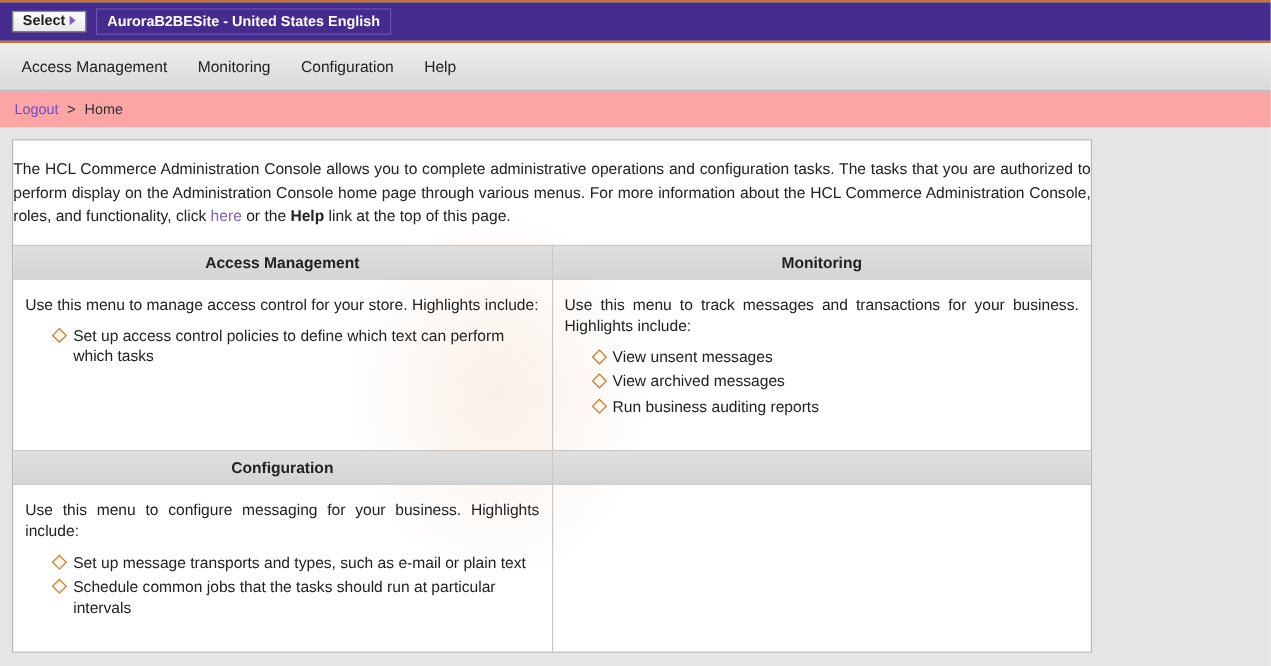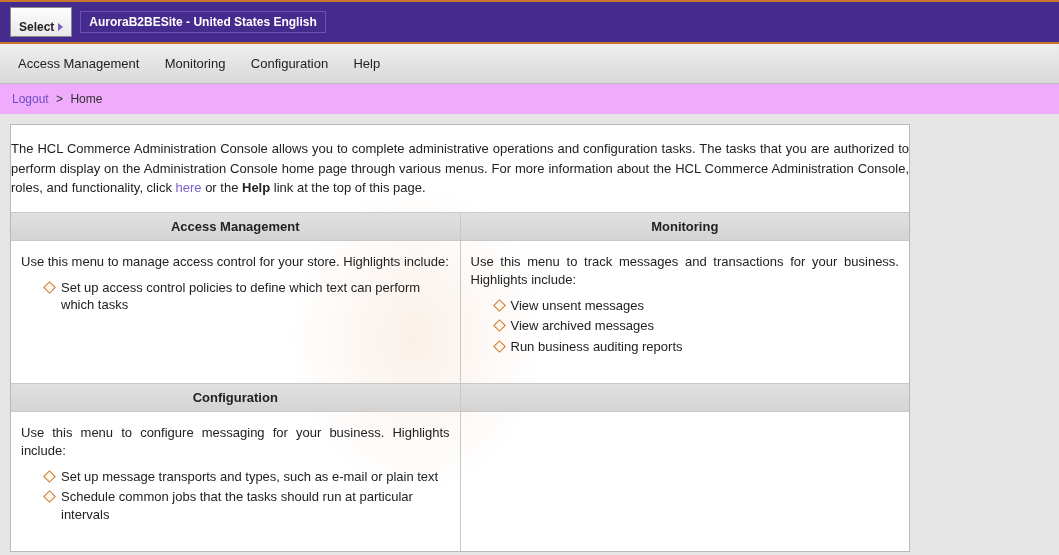--- a/index.html
+++ b/index.html
@@ -13,21 +13,21 @@
     .top-bar {
       background: #452b8e;
       padding: 5px 10px;
       display: flex;
       align-items: center;
       gap: 8px;
     }
     .select-btn {
       background: linear-gradient(#fdfdfd, #e8e8e8);
       border: 1px solid #888;
-      padding: 12px 8px 2px 8px;
+      padding: 0 8px 2px 8px;
       font-size: 12px;
       font-weight: bold;
       color: #222;
       cursor: pointer;
       display: inline-flex;
       align-items: center;
       gap: 4px;
     }
     .select-btn .tri {
       width: 0; height: 0;
@@ -49,21 +49,21 @@
     }
     .menu-bar span {
       display: inline-block;
       padding: 2px 14px 2px 8px;
       color: #222;
       cursor: pointer;
       font-size: 13px;
     }
     .breadcrumb {
       padding: 8px 12px;
-      background: #f0abfc;
+      background: #fca5a5;
       font-size: 12px;
     }
     .breadcrumb a { color: #6b4cc7; text-decoration: none; cursor: pointer; }
     .breadcrumb .sep { color: #333; margin: 0 4px; }
     .breadcrumb .cur { color: #333; }
     .content {
       margin: 10px;
       border: 1px solid #b8b8b8;
       background: #fff;
       max-width: 900px;

